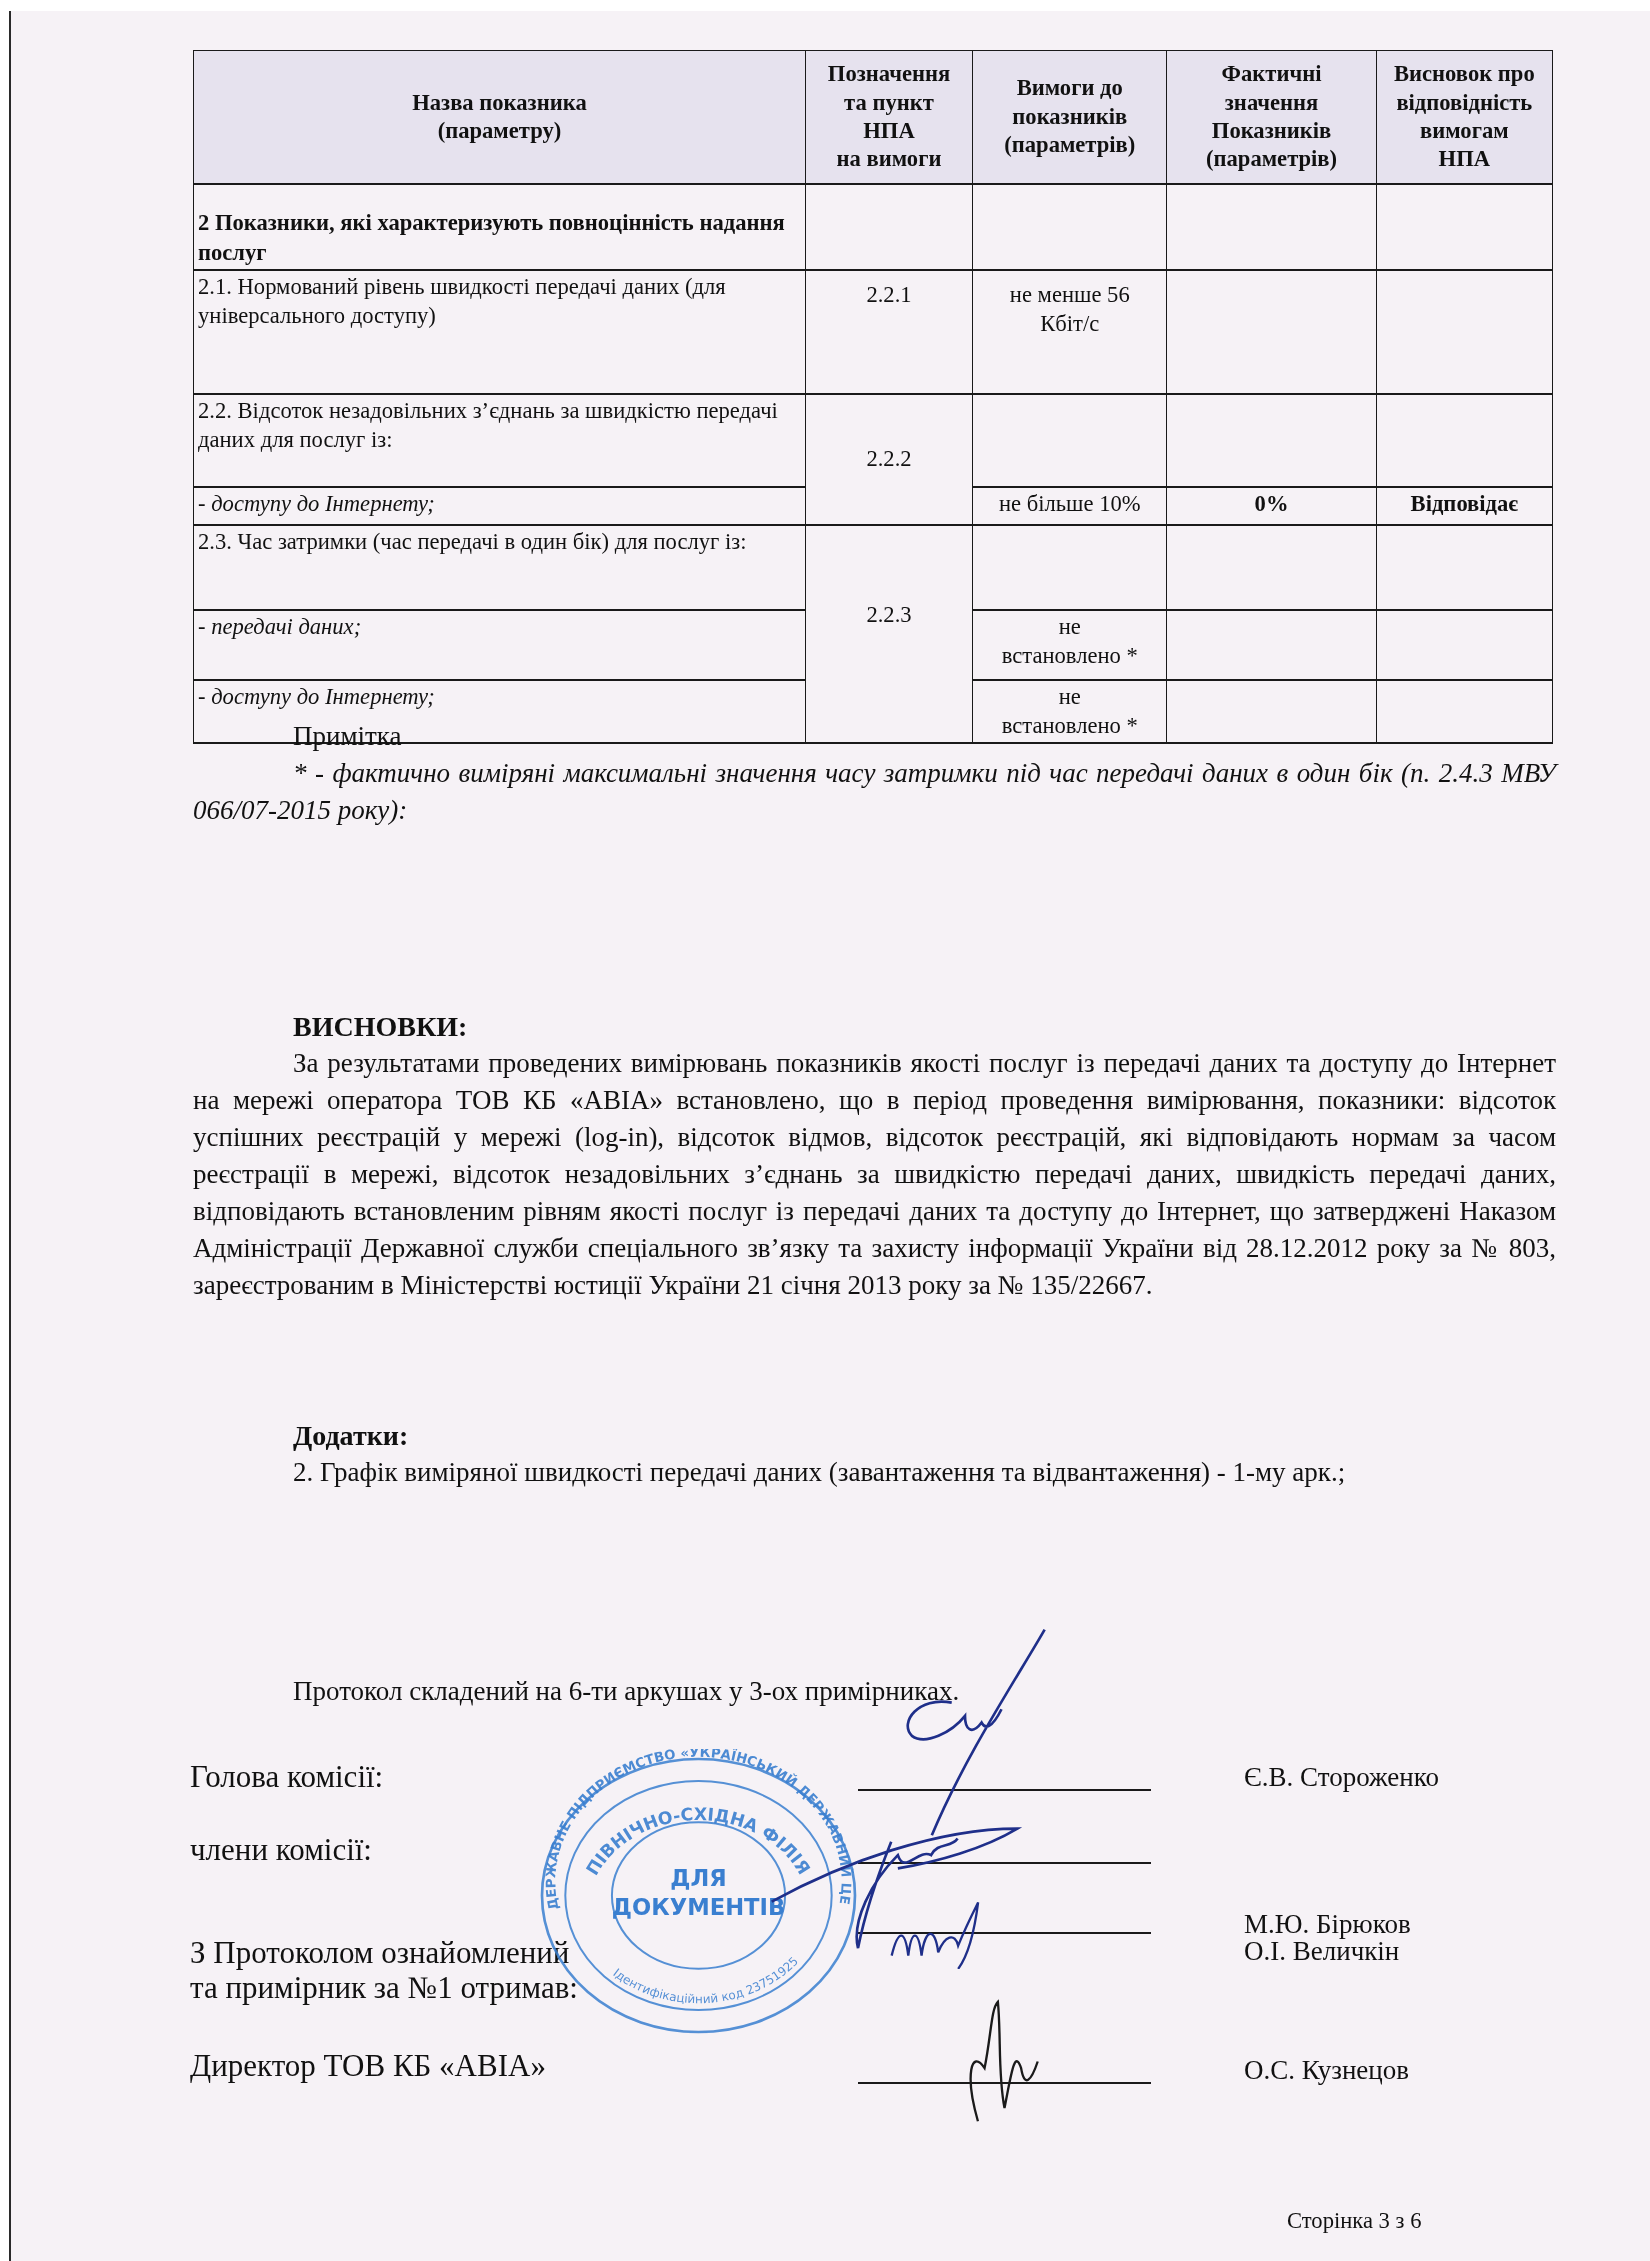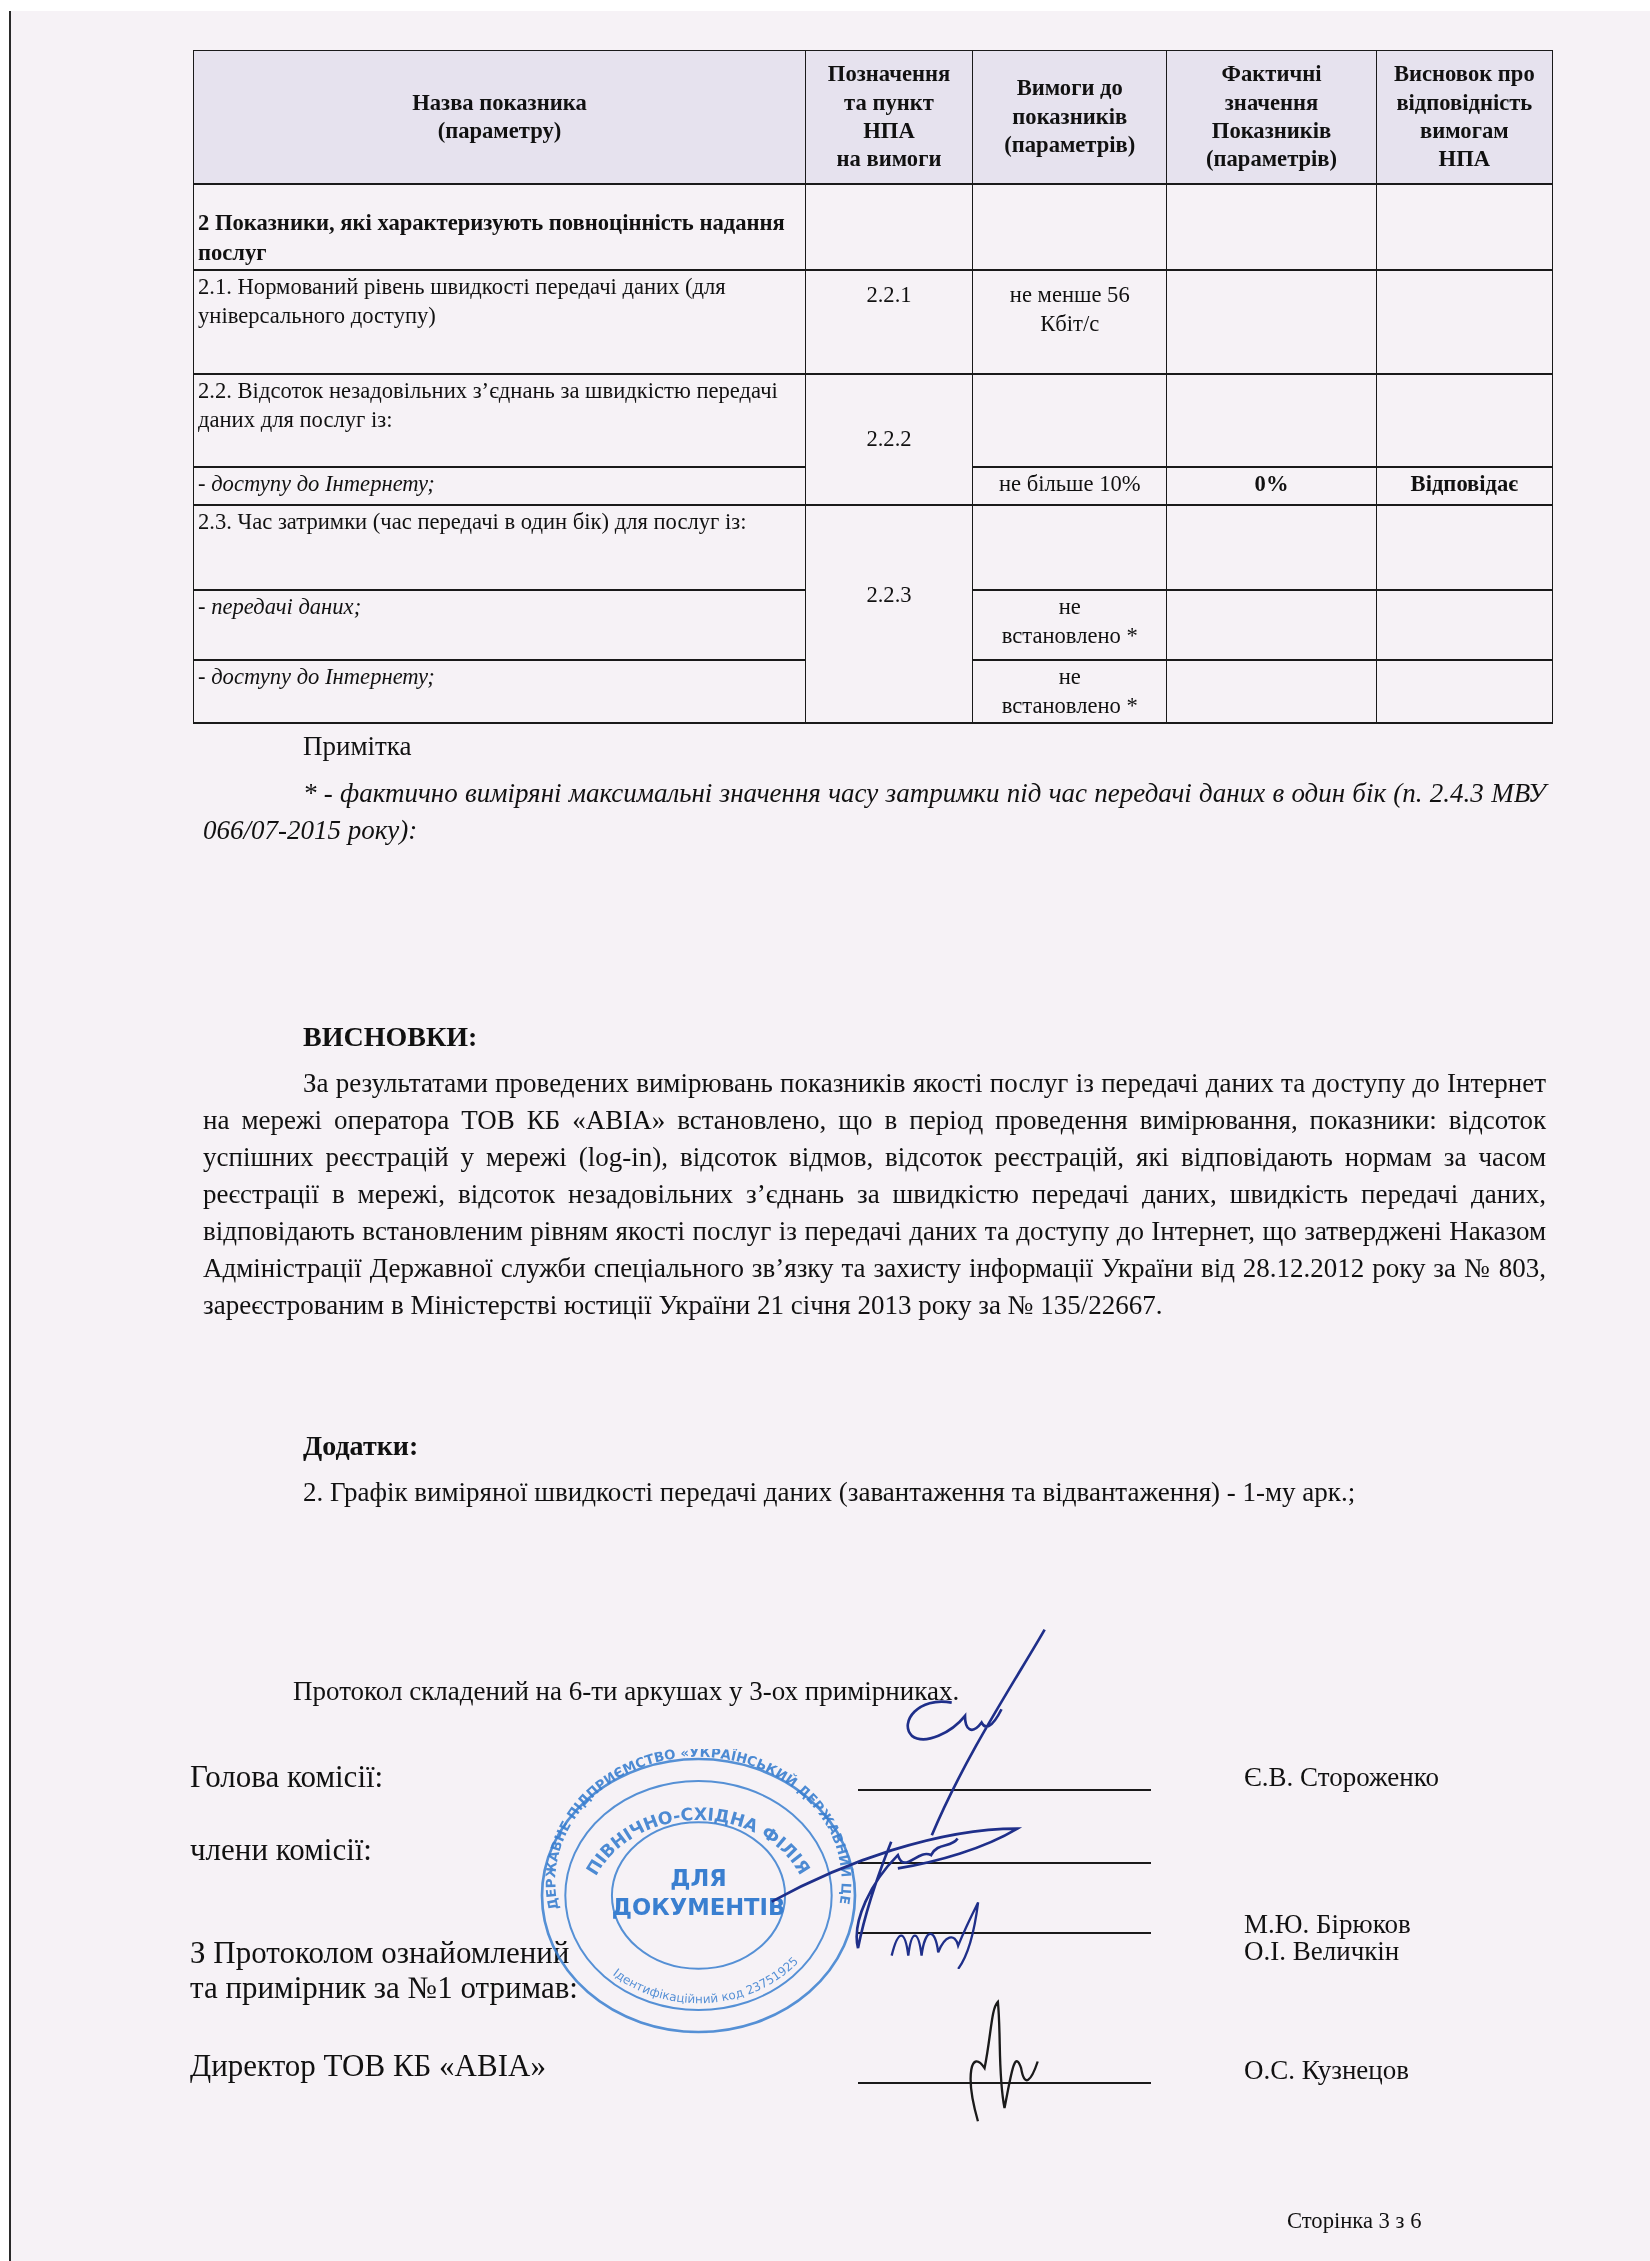--- a/index.html
+++ b/index.html
@@ -39,21 +39,21 @@
   .mid { vertical-align: middle !important; }
   .bold { font-weight: bold; }
   .ital { font-style: italic; }
   .pre { white-space: pre-line; }
 
   
   .txt { position: absolute; left: 193px; width: 1363px; font-size: 27px; line-height: 37px; }
   .just { text-align: justify; }
   .indent { text-indent: 100px; }
   .h { font-weight: bold; font-size: 28px; }
-  .note p, .concl p, .att p { margin: 10px; }
+  .note p, .concl p, .att p { margin: 0; }
 
   
   .sig-label { position: absolute; left: 190px; font-size: 31px; line-height: 35px; }
   .sig-line { position: absolute; left: 858px; width: 293px; border-top: 2px solid #1a1a1a; }
   .sig-name { position: absolute; left: 1244px; font-size: 27px; }
   .scribble { position: absolute; }
   .stamp { position: absolute; left: 532px; top: 1749px; width: 333px; height: 293px; }
   .footer { position: absolute; left: 1287px; top: 2208px; font-size: 22.6px; }
 </style>
 </head>
@@ -89,21 +89,21 @@
 вимогам
 НПА</th>
   </tr>
   <tr style="height:86px">
     <td class="bold" style="vertical-align:bottom">2 Показники, які характеризують повноцінність надання  послуг</td>
     <td></td>
         <td></td>
         <td></td>
         <td></td>
   </tr>
-  <tr style="height:104px">
+  <tr style="height:124px">
     <td>2.1. Нормований рівень швидкості передачі даних (для універсального доступу)</td>
     <td class="center" style="padding-top:9.3px">2.2.1</td>
     <td class="center pre" style="padding-top:9.3px">не менше 56
 Кбіт/с</td>
     <td></td>
     <td></td>
   </tr>
   <tr style="height:93px">
     <td>2.2. Відсоток незадовільних з’єднань за швидкістю передачі даних для послуг із:</td>
     <td class="center mid" rowspan="2">2.2.2</td>

